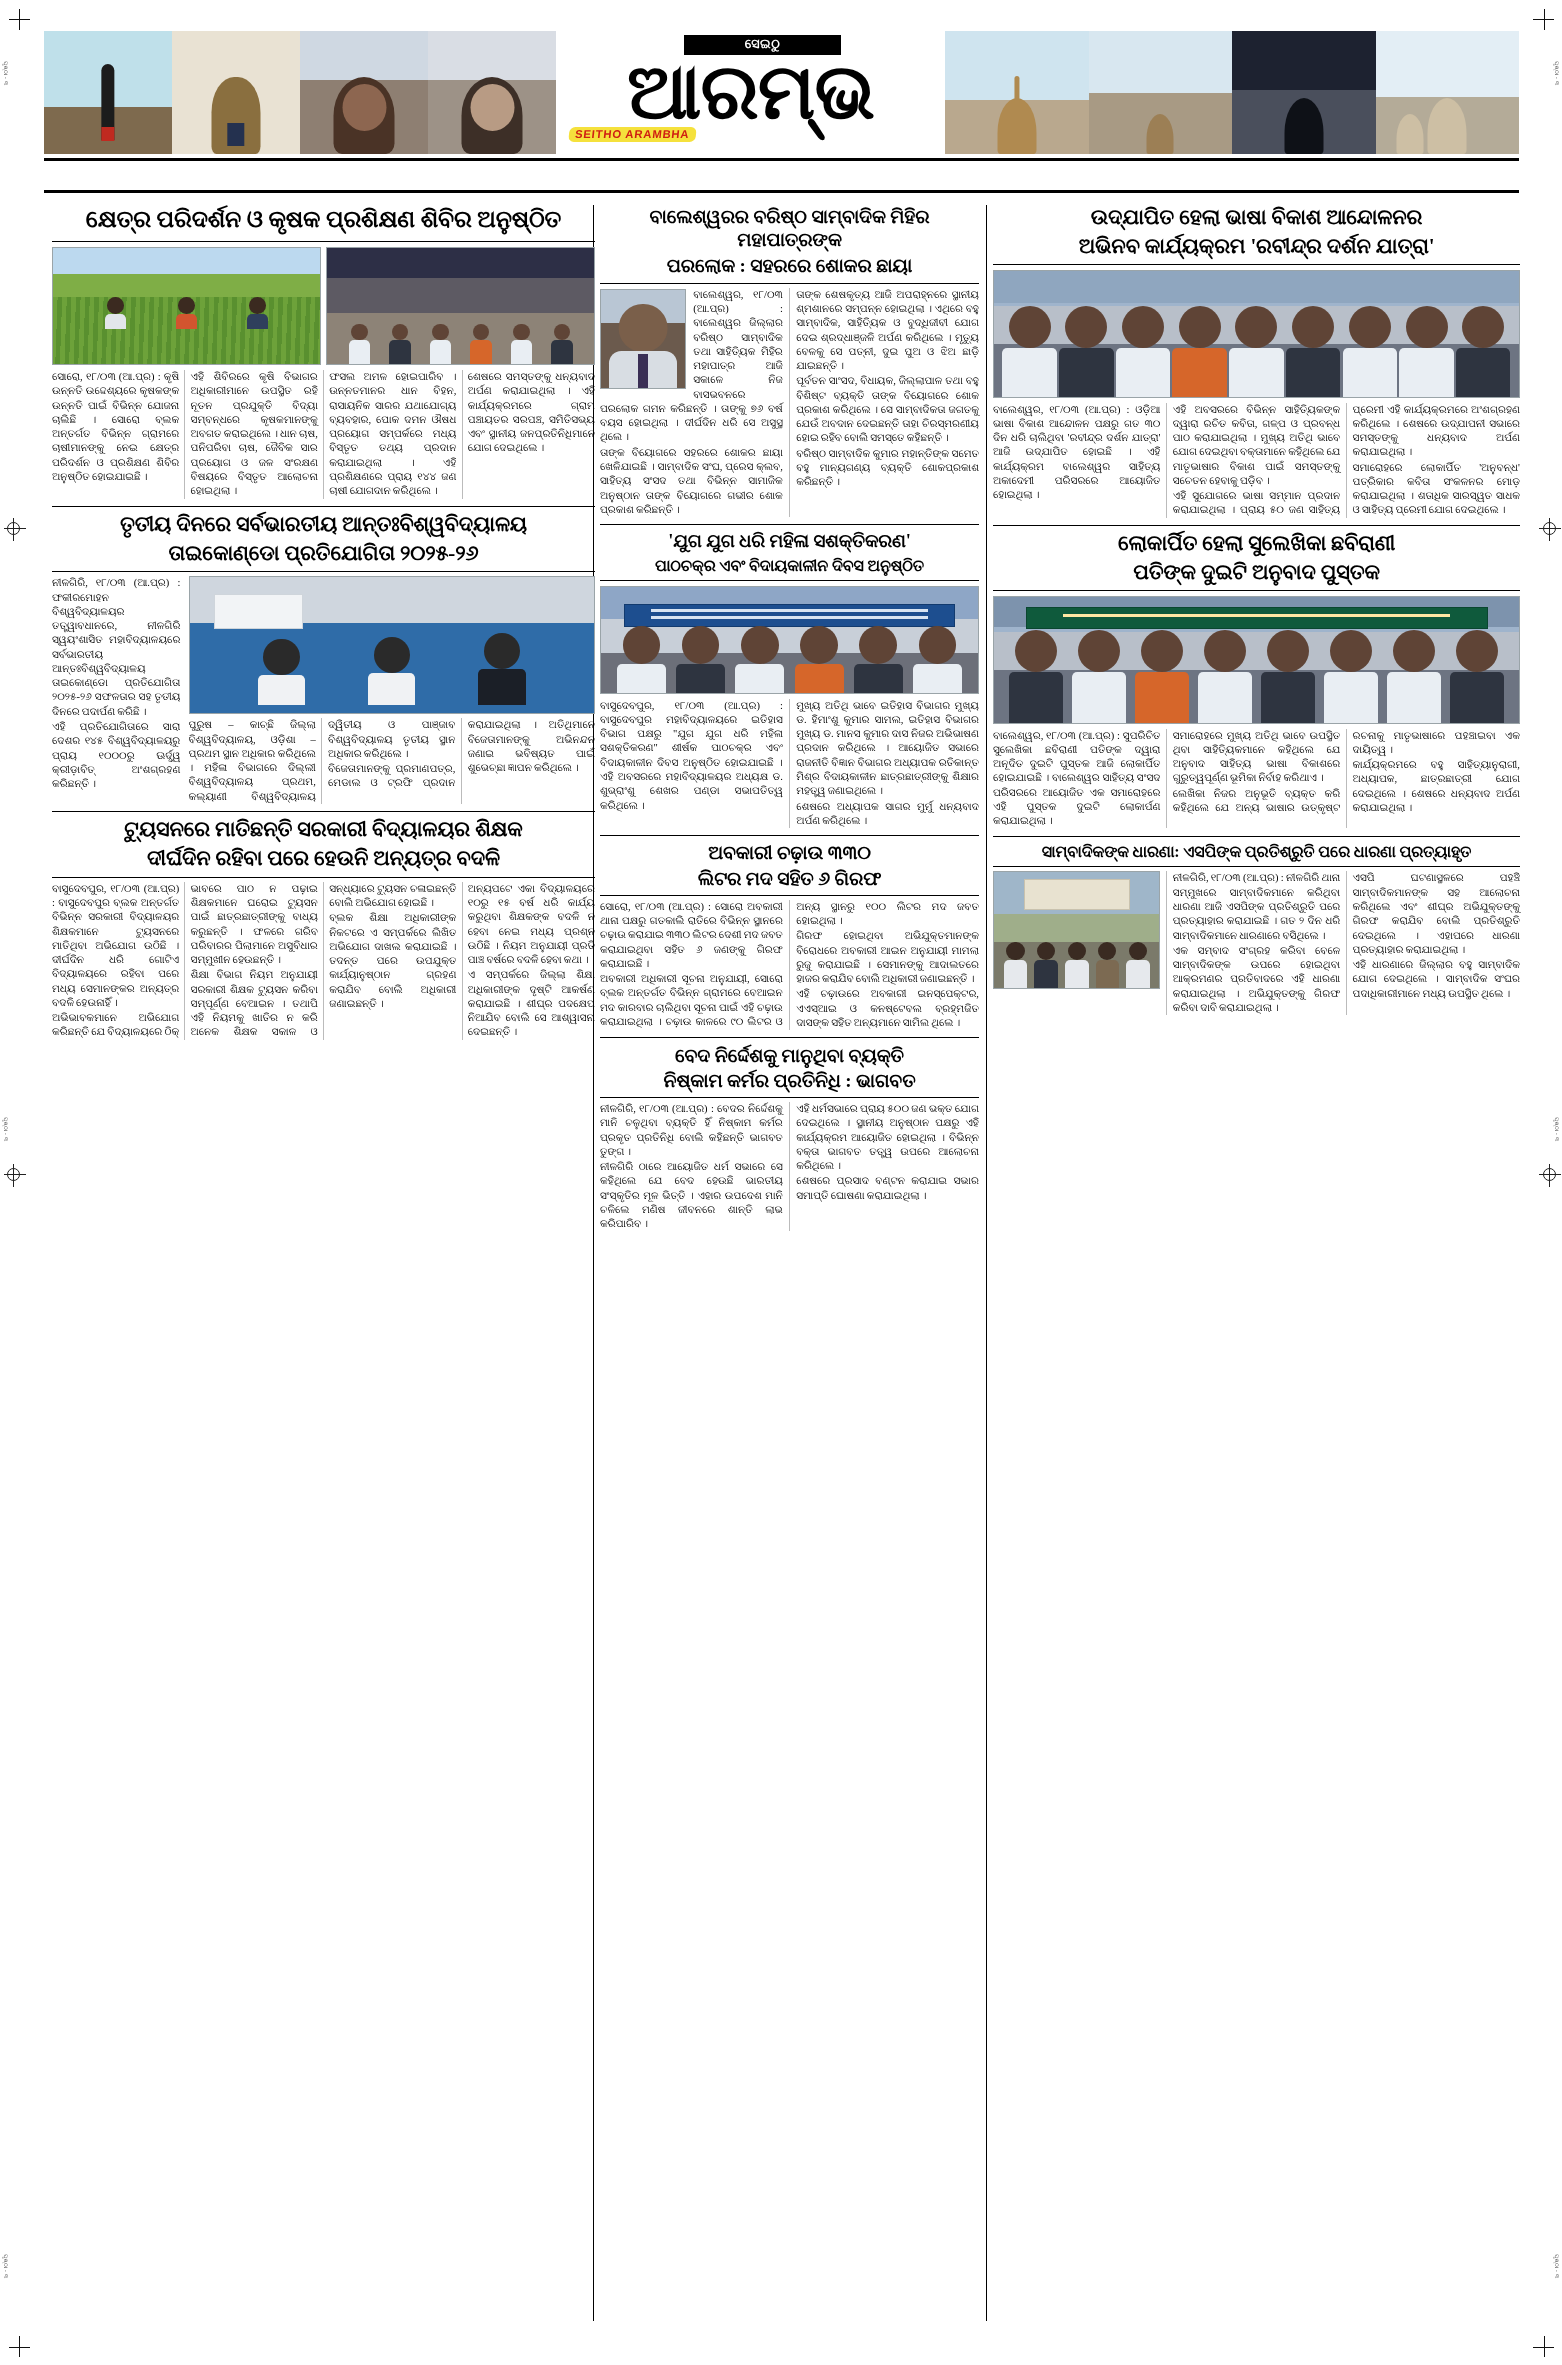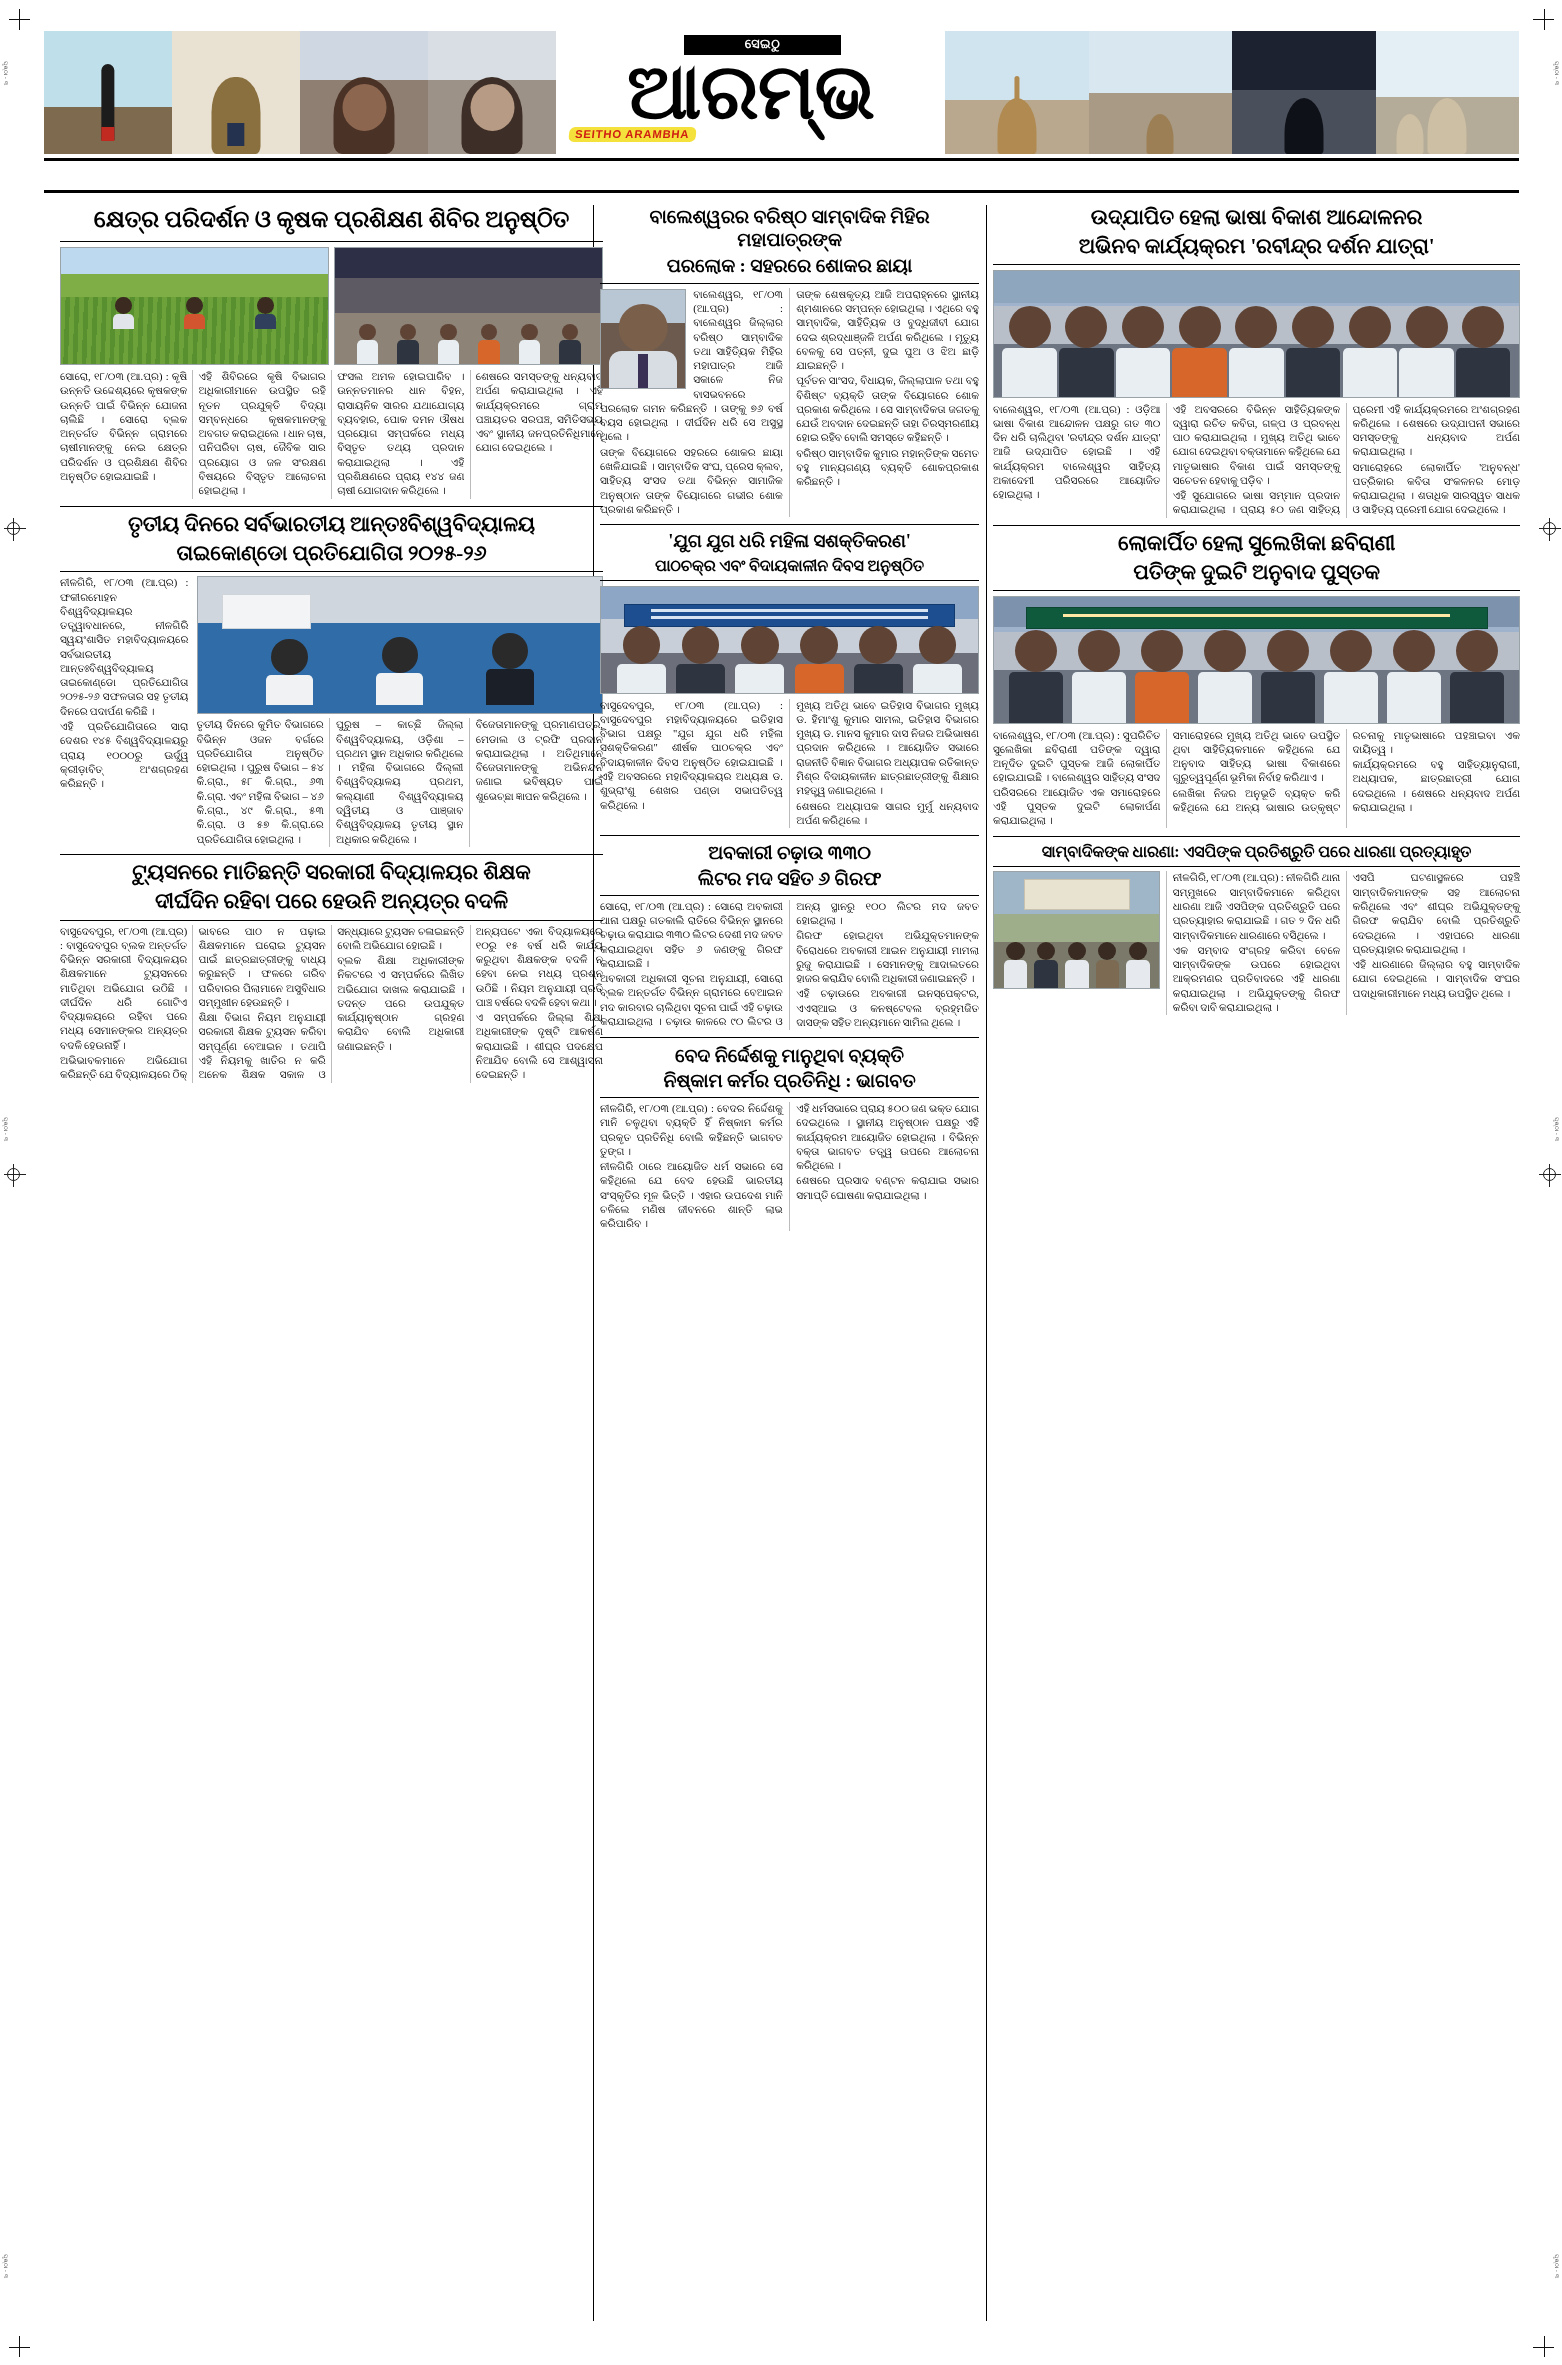--- a/index.html
+++ b/index.html
@@ -99,21 +99,21 @@
     letter-spacing: 0.3px;
   }
 
   
   .content { position: absolute; left: 44px; top: 205px; width: 1475px; height: 2116px; }
   .col-sep {
     position: absolute; top: 0; width: 1px; height: 100%;
     background: #000;
   }
   .bigcol { position: absolute; top: 0; height: 100%; }
-  .bigcol-1 { left: 16px;     width: 543px; }
+  .bigcol-1 { left: 8px;     width: 543px; }
   .bigcol-2 { left: 556px; width: 379px; }
   .bigcol-3 { left: 949px; width: 527px; }
 
   
   .art { width: 100%; }
   .hl {
     font-weight: bold; color: #000; text-align: center;
     line-height: 1.22; letter-spacing: -0.2px;
   }
   .hl-xl  { font-size: 23.6px; }
@@ -329,21 +329,20 @@
                     <div class="hd" style="background:#2a2a2a;"></div>
                     <div class="bd" style="background:#f0f2f4;height:32px;"></div>
                   </div>
                 <div class="person" style="width:9%;">
                     <div class="hd" style="background:#2a2a2a;"></div>
                     <div class="bd" style="background:#1b1f27;height:36px;"></div>
                   </div>
               </div>
             </div>
             <div class="body cols3" style="margin-top:4.1px;">
-              <p>ତୃତୀୟ ଦିନରେ କୁମିତ ବିଭାଗରେ ବିଭିନ୍ନ ଓଜନ ବର୍ଗରେ ପ୍ରତିଯୋଗିତା ଅନୁଷ୍ଠିତ ହୋଇଥିଲା । ପୁରୁଷ ବିଭାଗ – ୫୪ କି.ଗ୍ରା., ୫୮ କି.ଗ୍ରା., ୬୩ କି.ଗ୍ରା. ଏବଂ ମହିଳା ବିଭାଗ – ୪୬ କି.ଗ୍ରା., ୪୯ କି.ଗ୍ରା., ୫୩ କି.ଗ୍ରା. ଓ ୫୭ କି.ଗ୍ରା.ରେ ପ୍ରତିଯୋଗିତା ହୋଇଥିଲା ।</p>
               <p>ପୁରୁଷ – କାଚ୍ଛି ଜିଲ୍ଲା ବିଶ୍ୱବିଦ୍ୟାଳୟ, ଓଡ଼ିଶା – ପ୍ରଥମ ସ୍ଥାନ ଅଧିକାର କରିଥିଲେ । ମହିଳା ବିଭାଗରେ ଦିଲ୍ଲୀ ବିଶ୍ୱବିଦ୍ୟାଳୟ ପ୍ରଥମ, କଲ୍ୟାଣୀ ବିଶ୍ୱବିଦ୍ୟାଳୟ ଦ୍ୱିତୀୟ ଓ ପାଞ୍ଜାବ ବିଶ୍ୱବିଦ୍ୟାଳୟ ତୃତୀୟ ସ୍ଥାନ ଅଧିକାର କରିଥିଲେ ।</p>
               <p>ବିଜେତାମାନଙ୍କୁ ପ୍ରମାଣପତ୍ର, ମେଡାଲ ଓ ଟ୍ରଫି ପ୍ରଦାନ କରାଯାଇଥିଲା । ଅତିଥିମାନେ ବିଜେତାମାନଙ୍କୁ ଅଭିନନ୍ଦନ ଜଣାଇ ଭବିଷ୍ୟତ ପାଇଁ ଶୁଭେଚ୍ଛା ଜ୍ଞାପନ କରିଥିଲେ ।</p>
             </div>
           </div>
         </div>
       </div>
 
       <div class="divider"></div>
 
       <div class="art">

